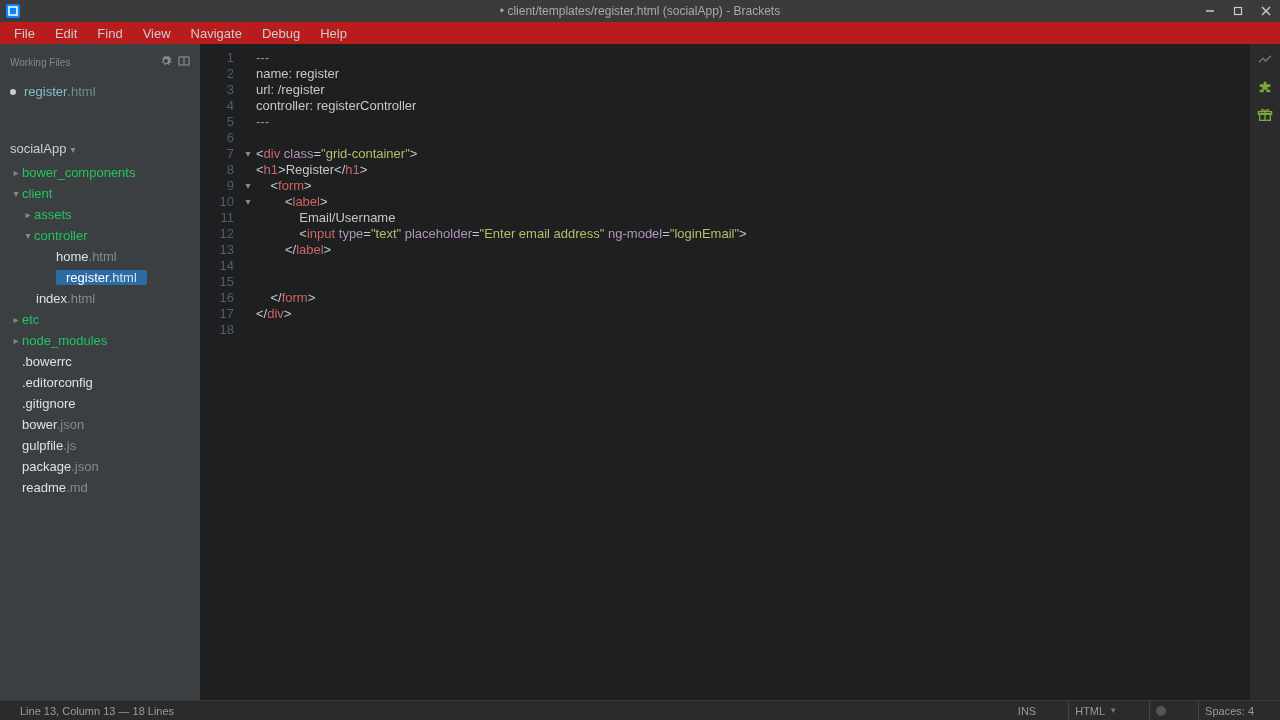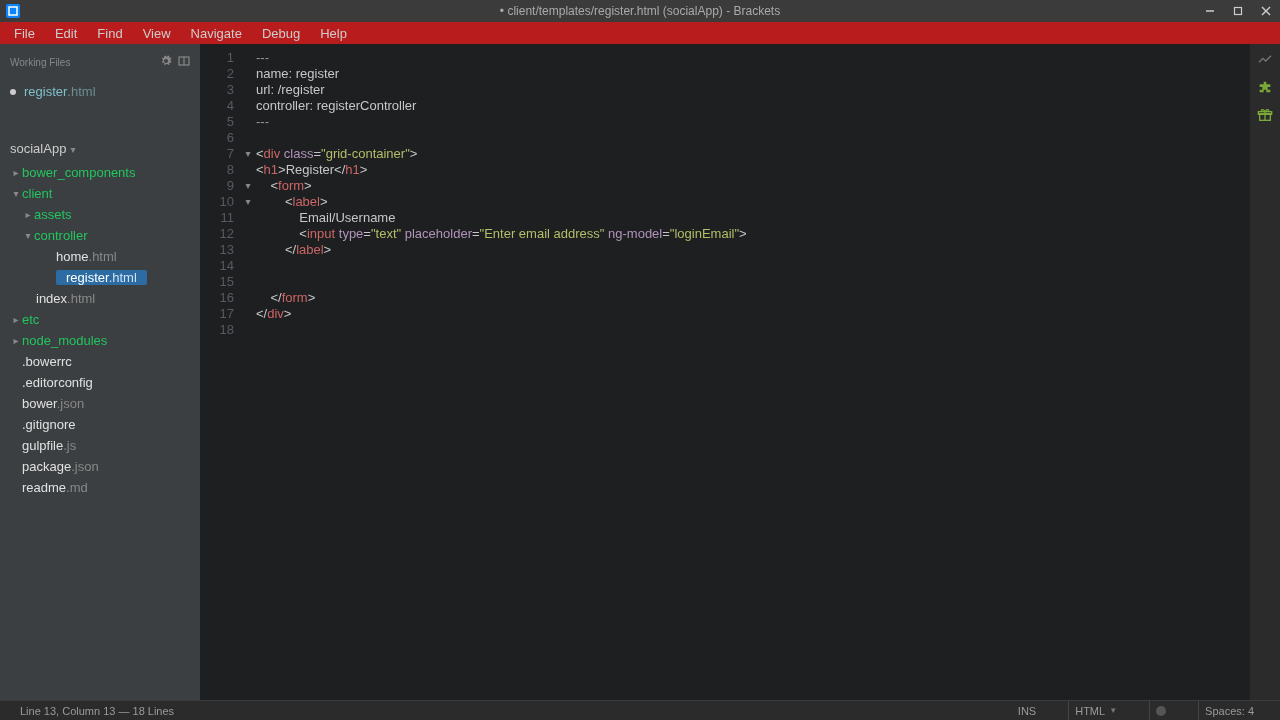--- a/index.html
+++ b/index.html
@@ -173,24 +173,24 @@
           <span class="tree-toggle">▸</span>
           <span class="tree-label folder">node_modules</span>
         </div>
         <div class="tree-item depth-1">
           <span><span class="file-base">.bowerrc</span><span class="file-ext"></span></span>
         </div>
         <div class="tree-item depth-1">
           <span><span class="file-base">.editorconfig</span><span class="file-ext"></span></span>
         </div>
         <div class="tree-item depth-1">
+          <span><span class="file-base">.gitignore</span><span class="file-ext"></span></span>
+        </div>
+        <div class="tree-item depth-1">
           <span><span class="file-base">bower</span><span class="file-ext">.json</span></span>
-        </div>
-        <div class="tree-item depth-1">
-          <span><span class="file-base">.gitignore</span><span class="file-ext"></span></span>
         </div>
         <div class="tree-item depth-1">
           <span><span class="file-base">gulpfile</span><span class="file-ext">.js</span></span>
         </div>
         <div class="tree-item depth-1">
           <span><span class="file-base">package</span><span class="file-ext">.json</span></span>
         </div>
         <div class="tree-item depth-1">
           <span><span class="file-base">readme</span><span class="file-ext">.md</span></span>
         </div>

